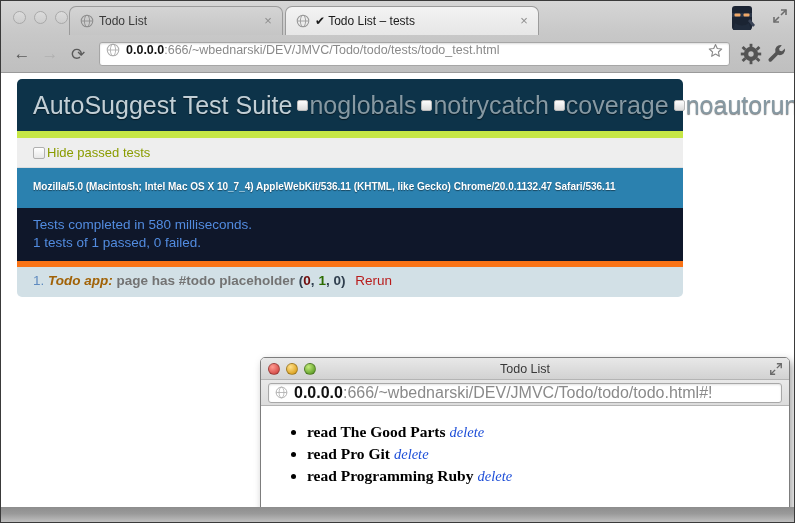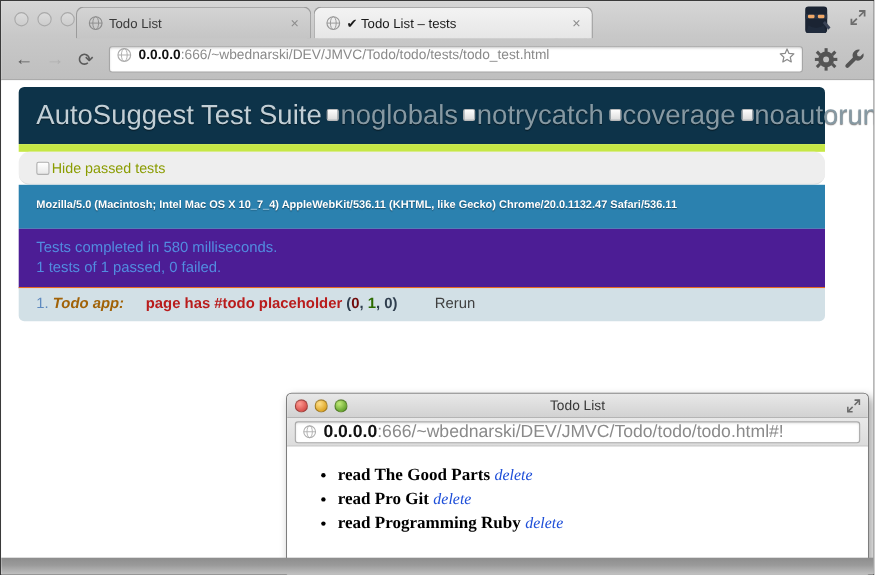--- a/index.html
+++ b/index.html
@@ -170,21 +170,21 @@
     left: 0; top: 72px;
     width: 795px;
     height: 451px;
     background: #fff;
     overflow: hidden;
   }
 
   .qunit {
     position: absolute;
     left: 16px; top: 6px;
-    width: 733px;
+    width: 666px;
     font-family: "Liberation Sans", sans-serif;
   }
 
   #qunit-header {
     background: #0d3349;
     color: #8699a3;
     padding: 12px 0 12px 16px;
     font-size: 25px;
     font-weight: normal;
     line-height: 28px;
@@ -211,21 +211,20 @@
     height: 7px;
     background: #c6e746;
   }
 
   #qunit-toolbar {
     background: #eee;
     padding: 7px 0 7px 16px;
     font-size: 13px;
     color: #8a9c00;
     border-bottom: 1px solid #ddd;
-    border-radius: 10px;
   }
   #qunit-toolbar .cb2 {
     display: inline-block;
     width: 12px; height: 12px;
     background: linear-gradient(to bottom, #ffffff, #e8e8e8);
     border: 1px solid #b0b0b0;
     border-radius: 2px;
     vertical-align: -2px;
     margin-right: 2px;
   }
@@ -234,44 +233,44 @@
     background: #2b81af;
     color: #fff;
     font-size: 10px;
     font-weight: bold;
     padding: 10px 16px 12px 16px;
     line-height: 18px;
     text-shadow: 0 1px 1px rgba(0,0,0,.45);
   }
 
   #qunit-testresult {
-    background: #4c1d95;
+    background: #0f172a;
     color: #528ce0;
     font-size: 13.5px;
     padding: 8px 16px 9px 16px;
     line-height: 18px;
-    border-bottom: 1px solid #f97316;
+    border-bottom: 6px solid #f97316;
   }
 
   #qunit-tests { list-style: none; }
   #qunit-tests li.test-row {
     background: #d2e0e6;
     padding: 5px 16px 7px 16px;
     font-size: 13.5px;
     border-radius: 0 0 5px 5px;
     line-height: 18px;
     color: #366097;
   }
   .test-num { color: #5e8abf; }
   .test-module { color: #a16207; font-weight: bold; font-style: italic; }
-  .test-name { color: #b91c1c; font-weight: bold; margin-left: 16px; }
+  .test-name { color: #737373; font-weight: bold; }
   .counts { font-weight: bold; color: #2f3e4e; }
   .counts .failed { color: #710909; }
   .counts .passed { color: #2b6b00; }
-  .rerun { color: #404040; padding-left: 6px; margin-left: 24px; }
+  .rerun { color: #b91c1c; padding-left: 6px; }
 
   
   .todo-window {
     position: absolute;
     left: 259px; top: 284px;
     width: 530px; height: 221px;
     background: #fff;
     border: 1px solid #7d7d7d;
     border-radius: 5px 5px 3px 3px;
     box-shadow: 3px 4px 9px rgba(0,0,0,.35);

